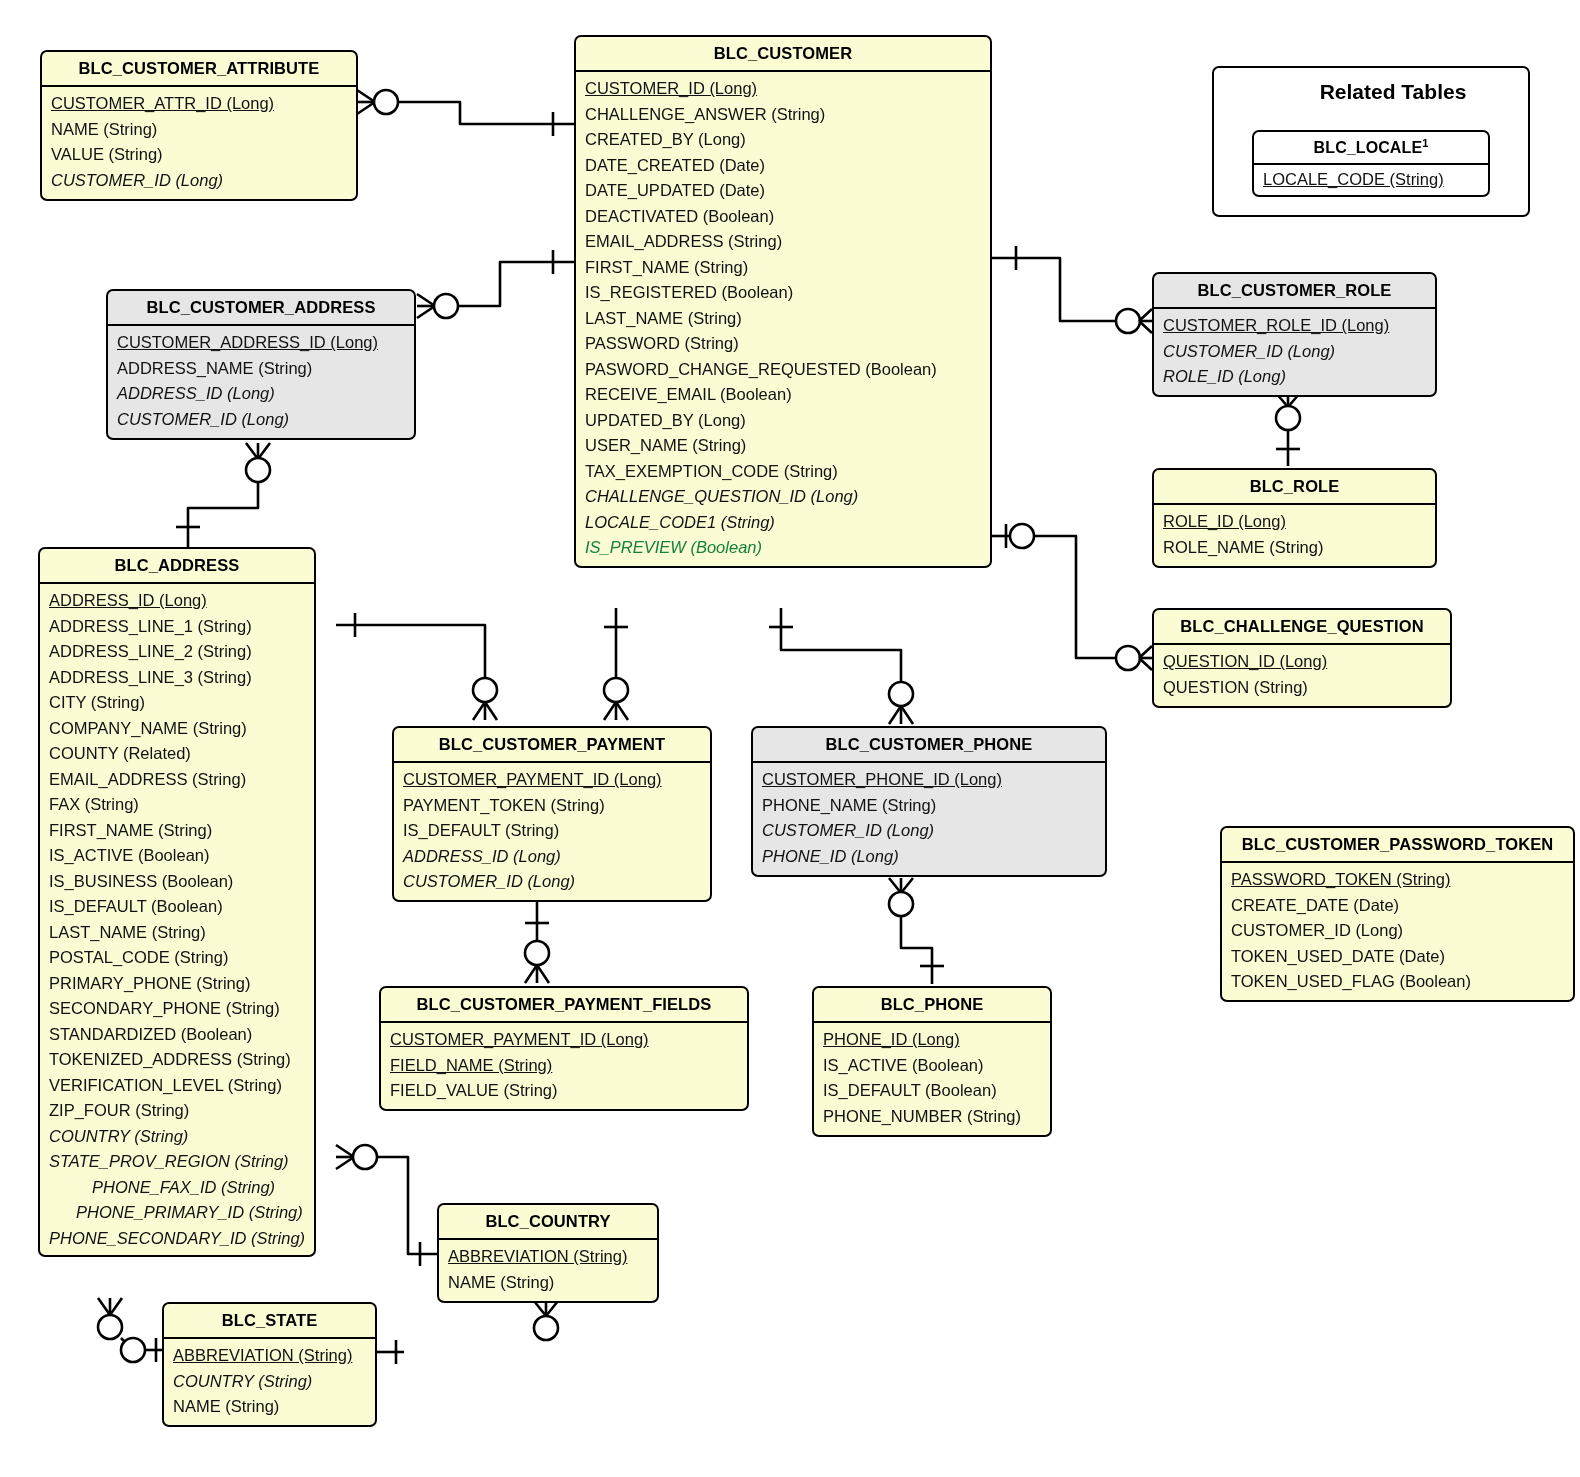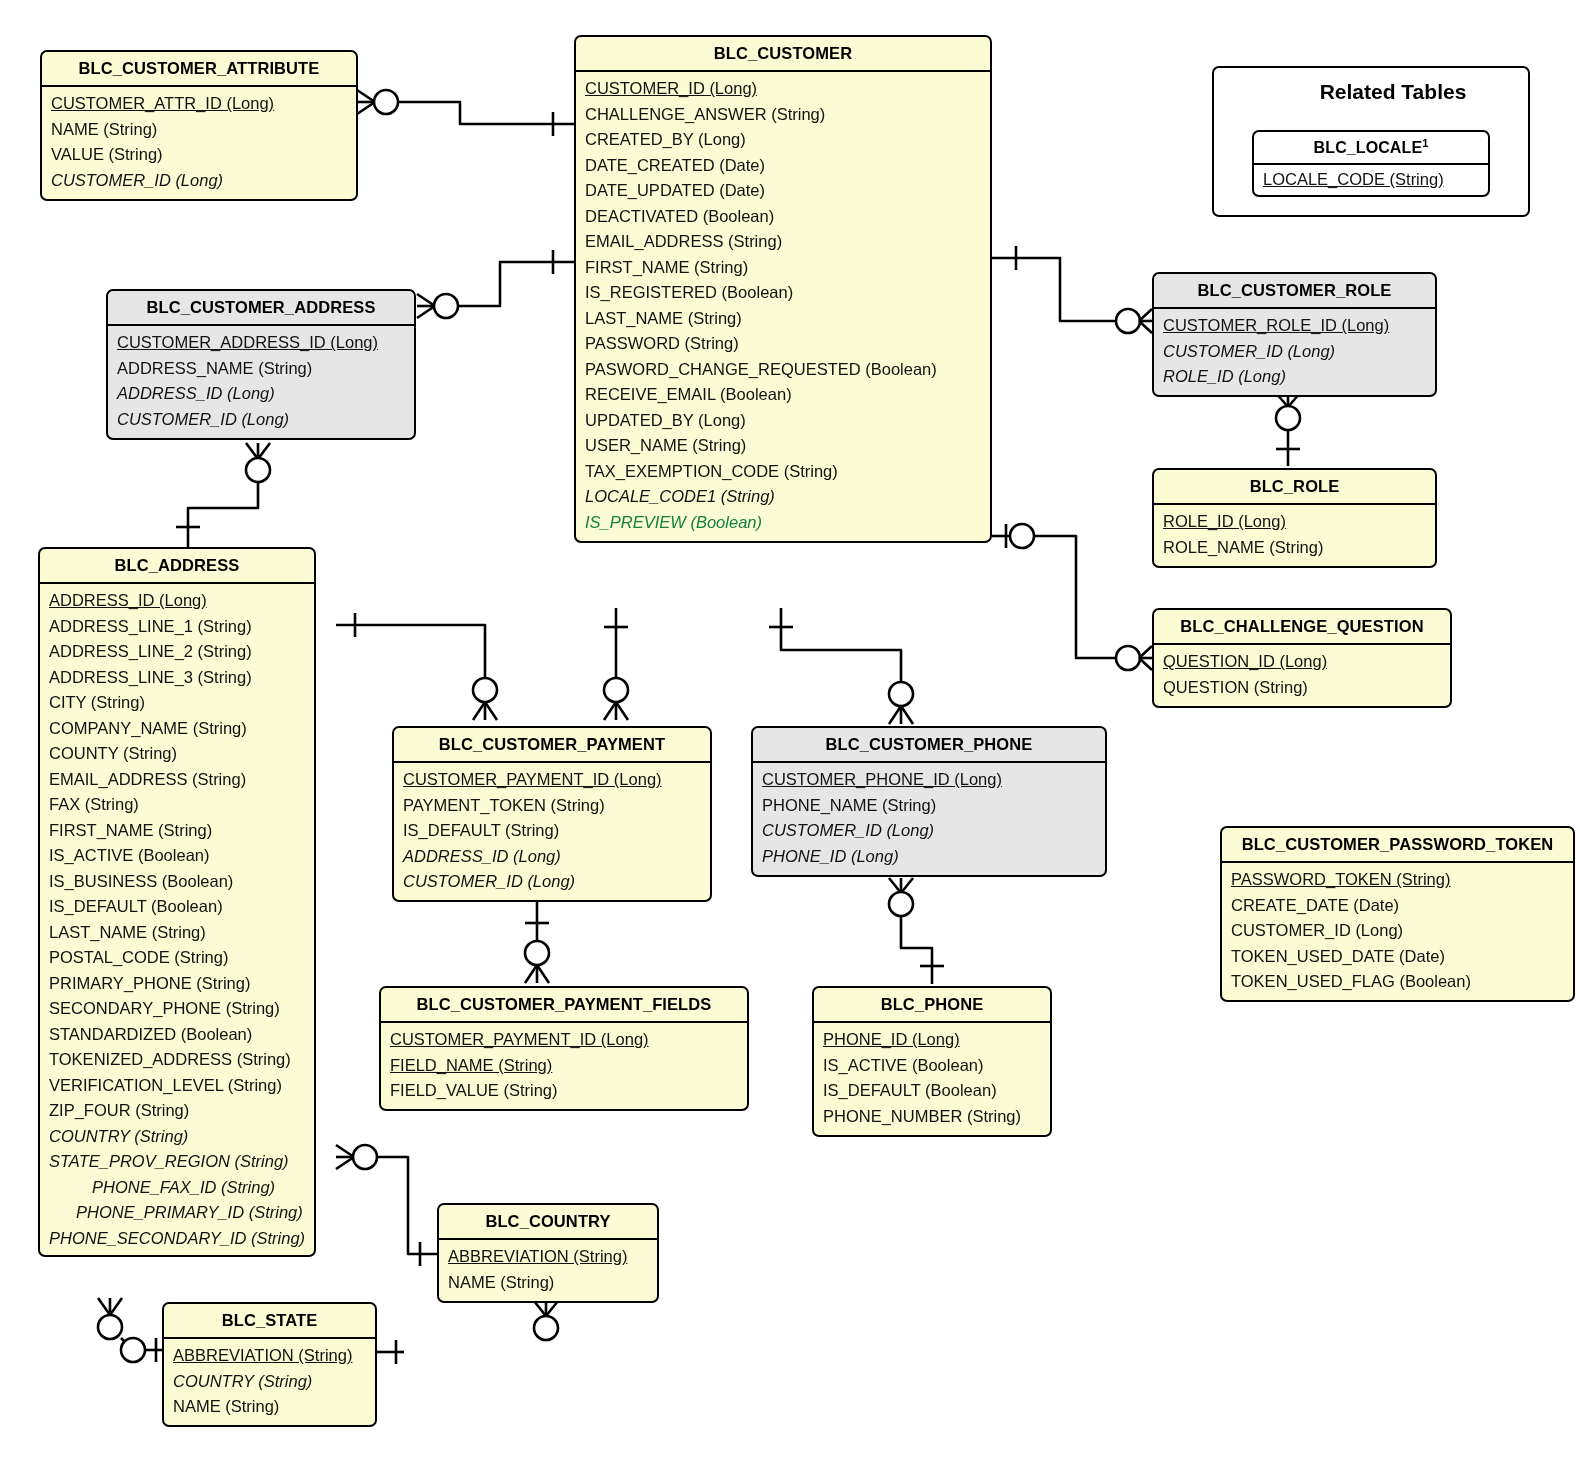--- a/index.html
+++ b/index.html
@@ -178,20 +178,21 @@
       <div class="attr">EMAIL_ADDRESS (String)</div>
       <div class="attr">FIRST_NAME (String)</div>
       <div class="attr">IS_REGISTERED (Boolean)</div>
       <div class="attr">LAST_NAME (String)</div>
       <div class="attr">PASSWORD (String)</div>
       <div class="attr">PASWORD_CHANGE_REQUESTED (Boolean)</div>
       <div class="attr">RECEIVE_EMAIL (Boolean)</div>
       <div class="attr">UPDATED_BY (Long)</div>
       <div class="attr">USER_NAME (String)</div>
       <div class="attr">TAX_EXEMPTION_CODE (String)</div>
+      <div class="attr fk">CHALLENGE_QUESTION_ID (Long)</div>
       <div class="attr fk">LOCALE_CODE1 (String)</div>
       <div class="attr hl">IS_PREVIEW (Boolean)</div>
     </div>
   </div>
 
   <div class="group-box" style="left:1212px;top:66px;width:318px;height:151px;">
     <div class="group-title">Related Tables</div>
   </div>
   <div class="entity plain" style="left:1252px;top:130px;width:238px;">
     <div class="ehead" style="padding:5px 6px 5px 6px;font-size:16px;"><span>BLC_LOCALE</span><span class="sup">1</span></div>
@@ -237,21 +238,21 @@
 
   <div class="entity" style="left:38px;top:547px;width:278px;">
     <div class="ehead">BLC_ADDRESS</div>
     <div class="ebody" style="padding-bottom:4px;">
       <div class="attr pk">ADDRESS_ID (Long)</div>
       <div class="attr">ADDRESS_LINE_1 (String)</div>
       <div class="attr">ADDRESS_LINE_2 (String)</div>
       <div class="attr">ADDRESS_LINE_3 (String)</div>
       <div class="attr">CITY (String)</div>
       <div class="attr">COMPANY_NAME (String)</div>
-      <div class="attr">COUNTY (String)</div>
+      <div class="attr">COUNTY (Related)</div>
       <div class="attr">EMAIL_ADDRESS (String)</div>
       <div class="attr">FAX (String)</div>
       <div class="attr">FIRST_NAME (String)</div>
       <div class="attr">IS_ACTIVE (Boolean)</div>
       <div class="attr">IS_BUSINESS (Boolean)</div>
       <div class="attr">IS_DEFAULT (Boolean)</div>
       <div class="attr">LAST_NAME (String)</div>
       <div class="attr">POSTAL_CODE (String)</div>
       <div class="attr">PRIMARY_PHONE (String)</div>
       <div class="attr">SECONDARY_PHONE (String)</div>

